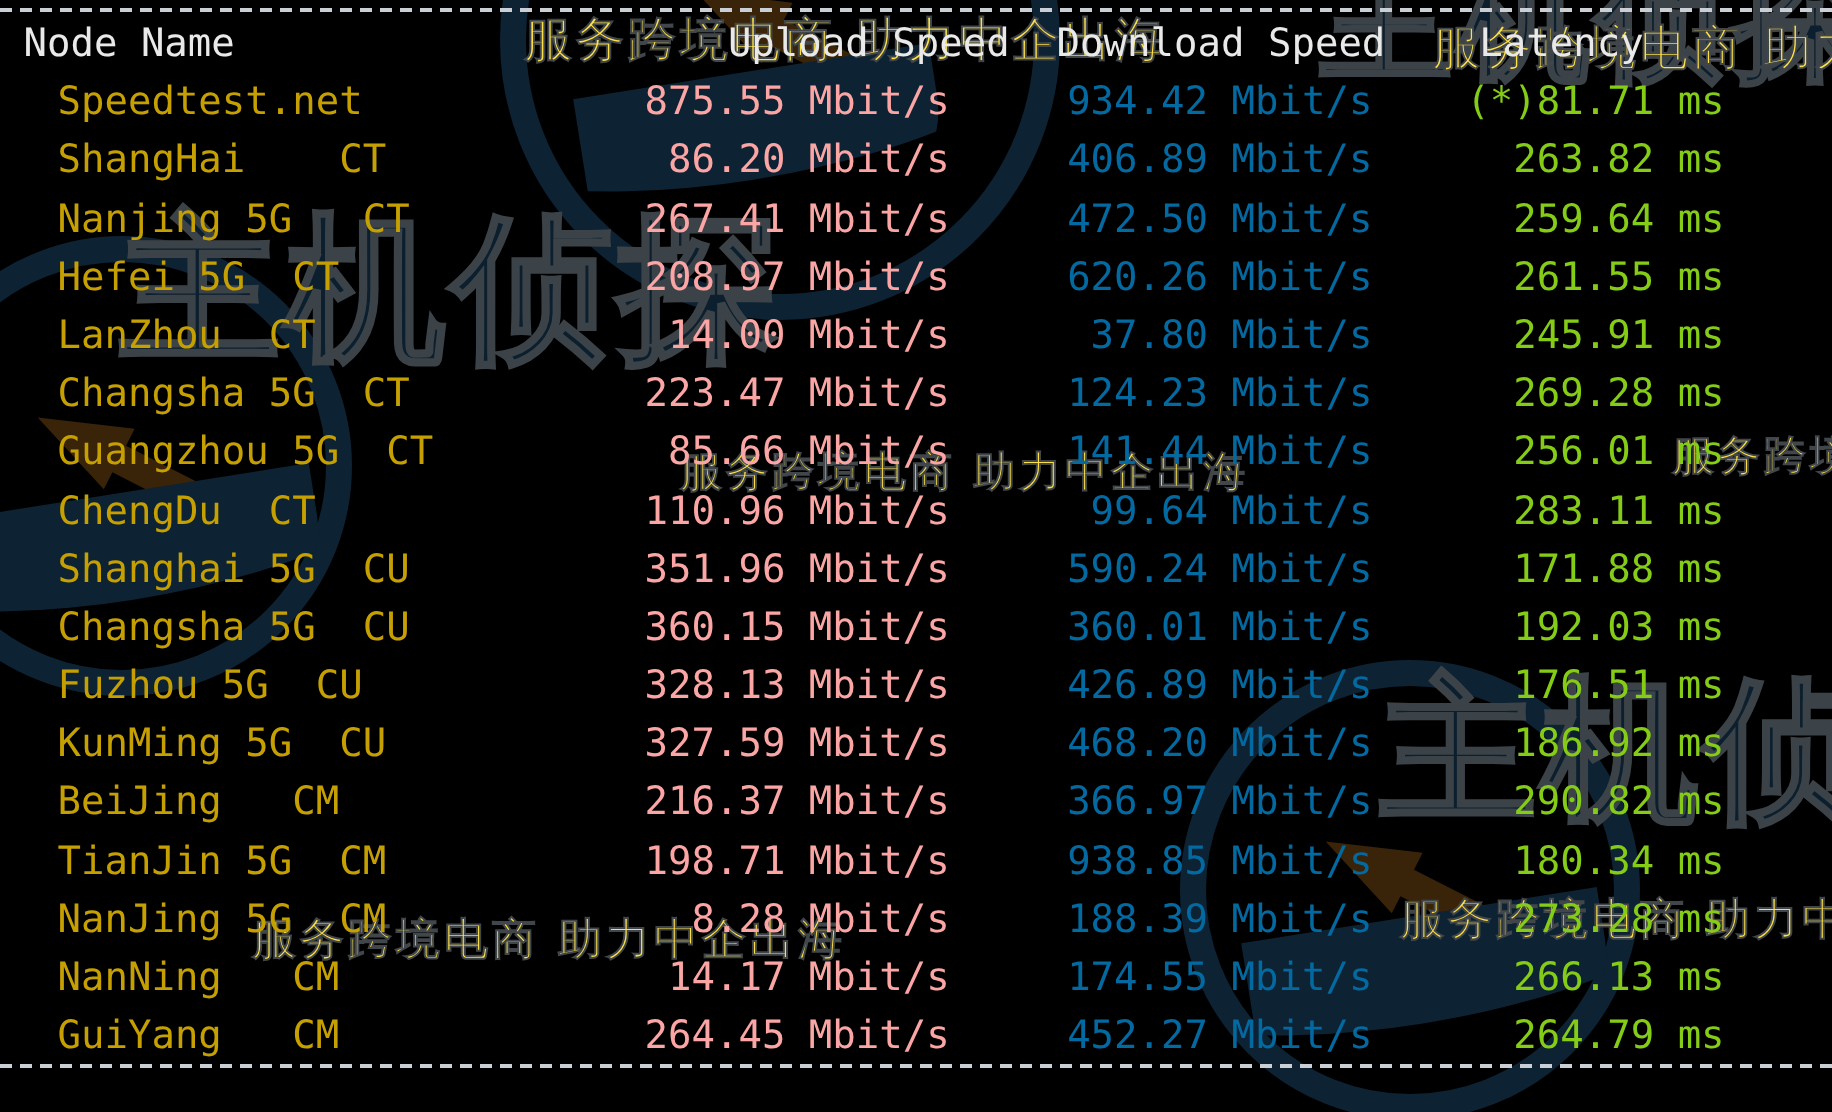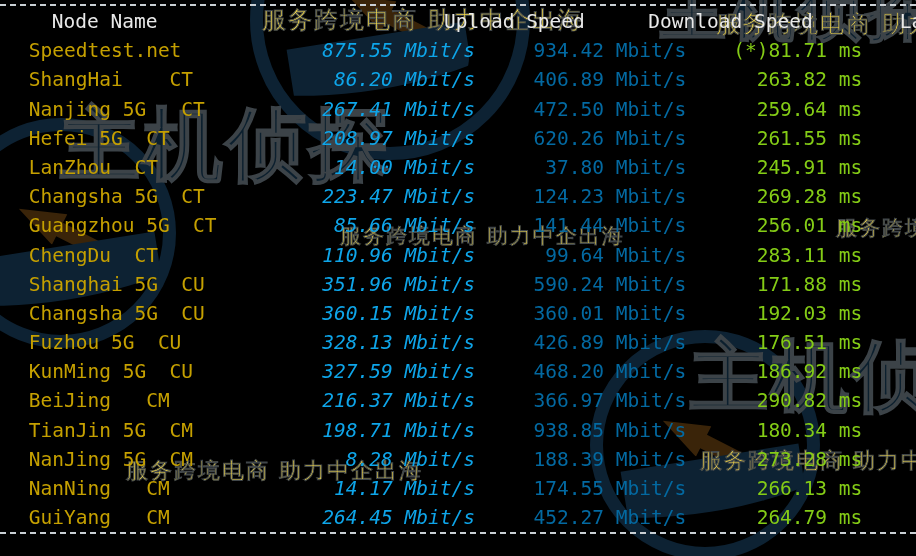--- a/index.html
+++ b/index.html
@@ -107,24 +107,24 @@
   .rule-bottom { top: 0; }
   .rows {
     padding-top: 5px;
     white-space: pre;
   }
   .row {
     height: 29.2px;
     white-space: pre;
   }
   .c-name  { color: #c5a000; padding-left: 17px; }
-  .c-up    { color: #0ea5e9; font-style: italic; }
+  .c-up    { color: #fca5a5; }
   .c-down  { color: #0369a1; }
   .c-lat   { color: #84cc16; }
-  .c-head  { color: #e9e9e9; padding-left: 40px; }
+  .c-head  { color: #e9e9e9; }
 </style>
 </head>
 <body>
 
 <div id="terminal">
 
   <div class="wm-layer">
     <div class="wm-logo wm-logo-1"></div>
     <div class="wm-logo wm-logo-2"></div>
     <div class="wm-logo wm-logo-3"></div>

